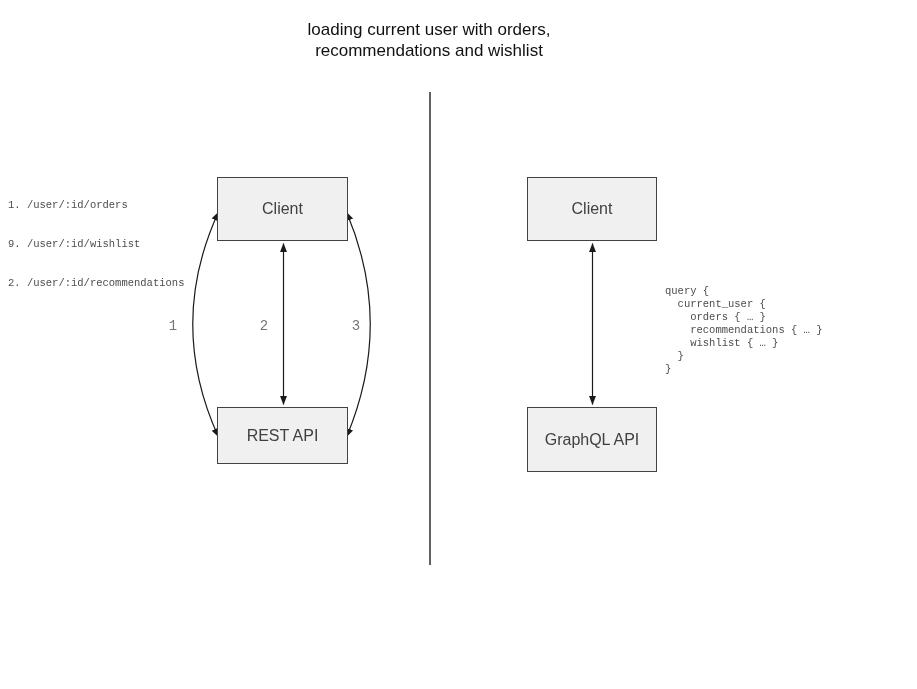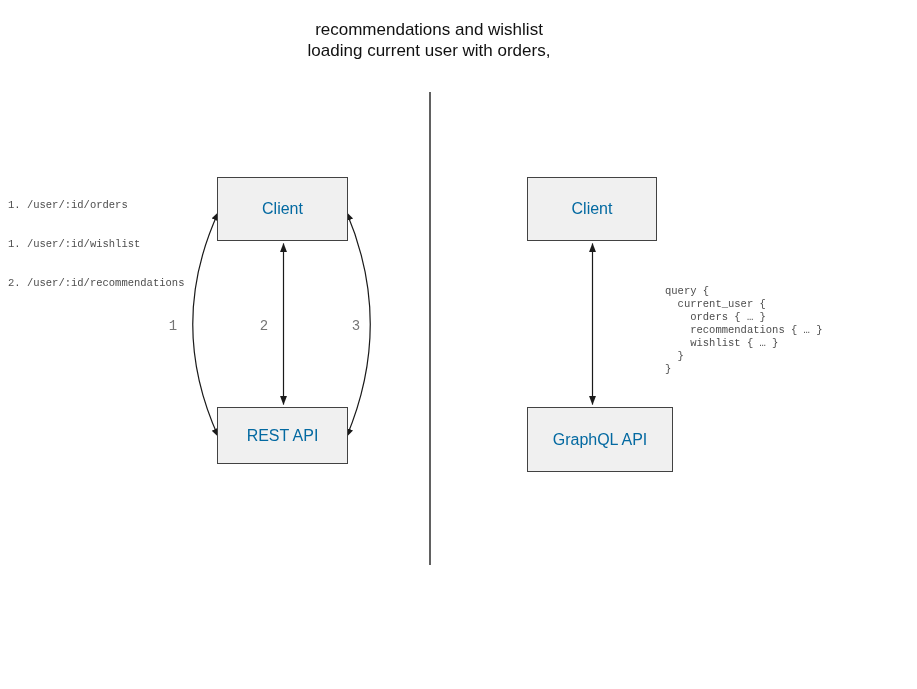--- a/index.html
+++ b/index.html
@@ -35,26 +35,26 @@
   }
   .node {
     position: absolute;
     background: #f0f0f0;
     border: 1px solid #424242;
     box-sizing: border-box;
     display: flex;
     align-items: center;
     justify-content: center;
     font-size: 16px;
-    color: #0369a1;
+    color: #404040;
   }
   .node.client-left  { left: 217px; top: 177px; width: 131px; height: 64px; }
   .node.rest-api     { left: 217px; top: 407px; width: 131px; height: 57px; }
   .node.client-right { left: 527px; top: 177px; width: 130px; height: 64px; }
-  .node.graphql-api  { left: 527px; top: 407px; width: 146px; height: 65px; text-align: center; }
+  .node.graphql-api  { left: 527px; top: 407px; width: 130px; height: 65px; text-align: center; }
   .code {
     position: absolute;
     font-family: "Liberation Mono", monospace;
     font-size: 10.5px;
     line-height: 13px;
     color: #4d4d4d;
     white-space: pre;
   }
   .endpoints { left: 8px; top: 173px; }
   .query     { left: 665px; top: 274px; }
@@ -77,27 +77,27 @@
     height: 689px;
     pointer-events: none;
   }
 </style>
 </head>
 <body>
 
 <div class="canvas">
 
   <div class="title">
+    <div>loading current user with orders,</div>
     <div>recommendations and wishlist</div>
-    <div>loading current user with orders,</div>
   </div>
 
   <div class="code endpoints">
     <div>1. /user/:id/orders</div>
-    <div>1. /user/:id/wishlist</div>
+    <div>9. /user/:id/wishlist</div>
     <div>2. /user/:id/recommendations</div>
   </div>
 
   <svg class="arrow-layer" viewBox="0 0 917 689" xmlns="http://www.w3.org/2000/svg">
     <defs>
       <marker id="ah" markerWidth="10" markerHeight="8" refX="8.6" refY="3.5" orient="auto-start-reverse" markerUnits="userSpaceOnUse">
         <path d="M0,0 L9,3.5 L0,7 Z" fill="#1a1a1a"></path>
       </marker>
     </defs>
     <path d="M 218.5,212 Q 167,324 218.5,437" fill="none" stroke="#1a1a1a" stroke-width="1.2" marker-start="url(#ah)" marker-end="url(#ah)"></path>

